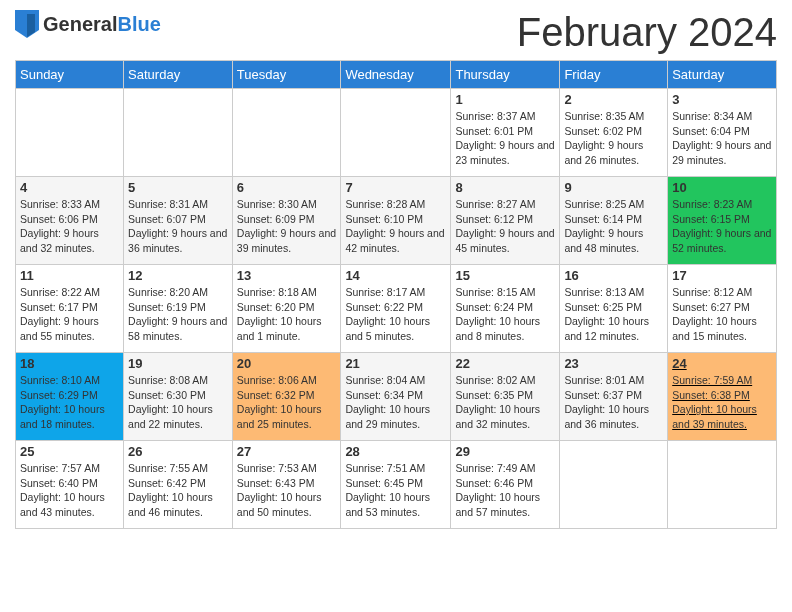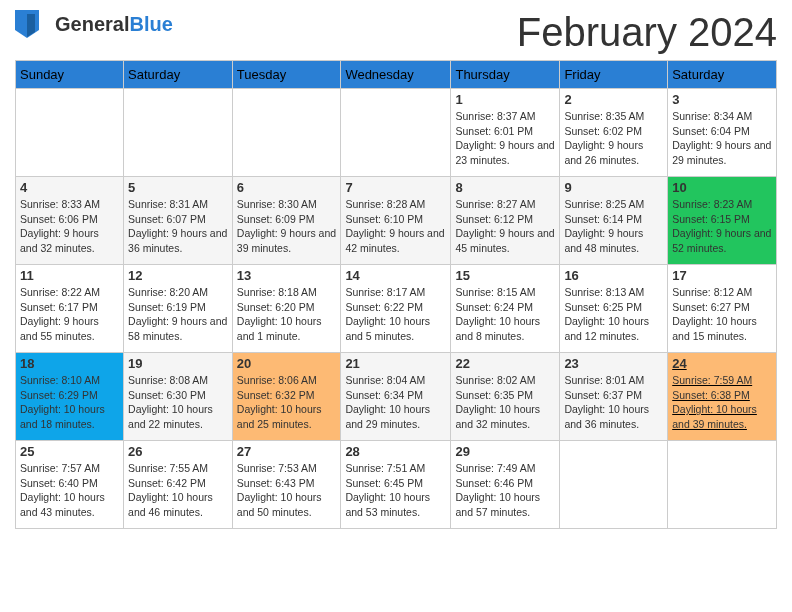--- a/index.html
+++ b/index.html
@@ -16,21 +16,21 @@
     }
     .header-row {
       display: flex;
       justify-content: space-between;
       align-items: flex-start;
       margin-bottom: 5px;
     }
     .logo {
       display: flex;
       align-items: center;
-      gap: 16px;
+      gap: 4px;
     }
     .logo-icon {
       width: 24px;
       height: 28px;
     }
     .title-block {
       text-align: right;
     }
     .month-title {
       font-size: 40px;
@@ -41,21 +41,21 @@
       font-size: 14px;
       color: #555;
     }
     .calendar {
       width: 100%;
       border-collapse: collapse;
       font-size: 11px;
     }
     .calendar th {
       background-color: #2a7fd4;
-      color: #000000;
+      color: #ffffff;
       padding: 6px 4px;
       text-align: left;
       font-size: 13px;
       font-weight: normal;
       border: 1px solid #ccc;
       margin-left: 20px;
     }
     .calendar td {
       border: 1px solid #ccc;
       vertical-align: top;

